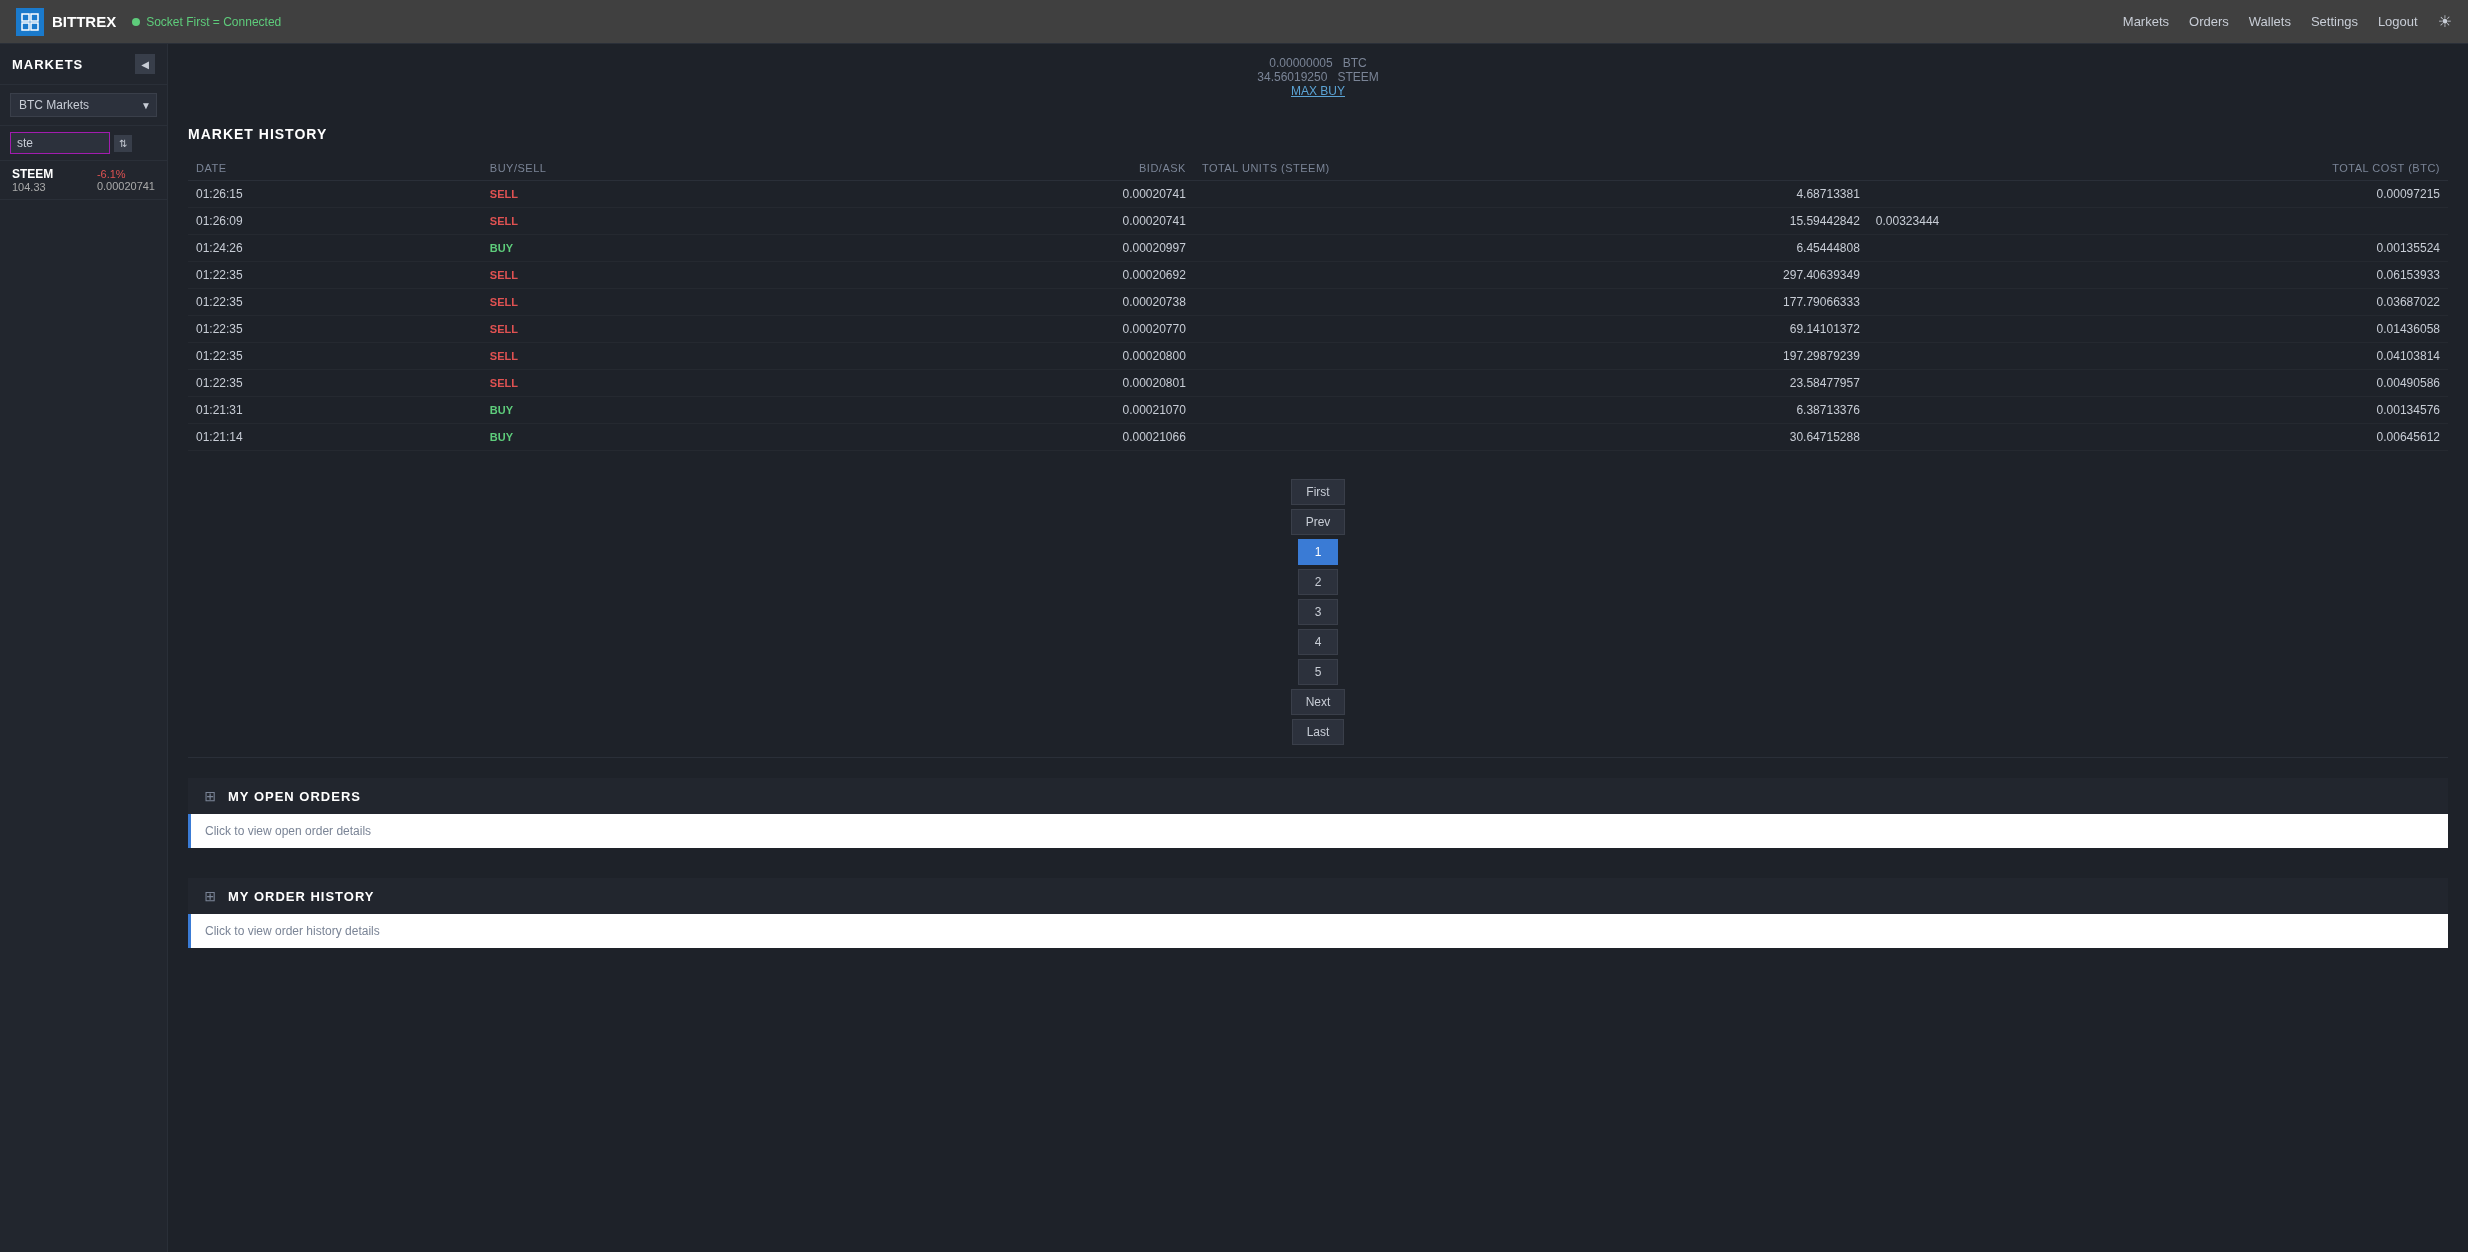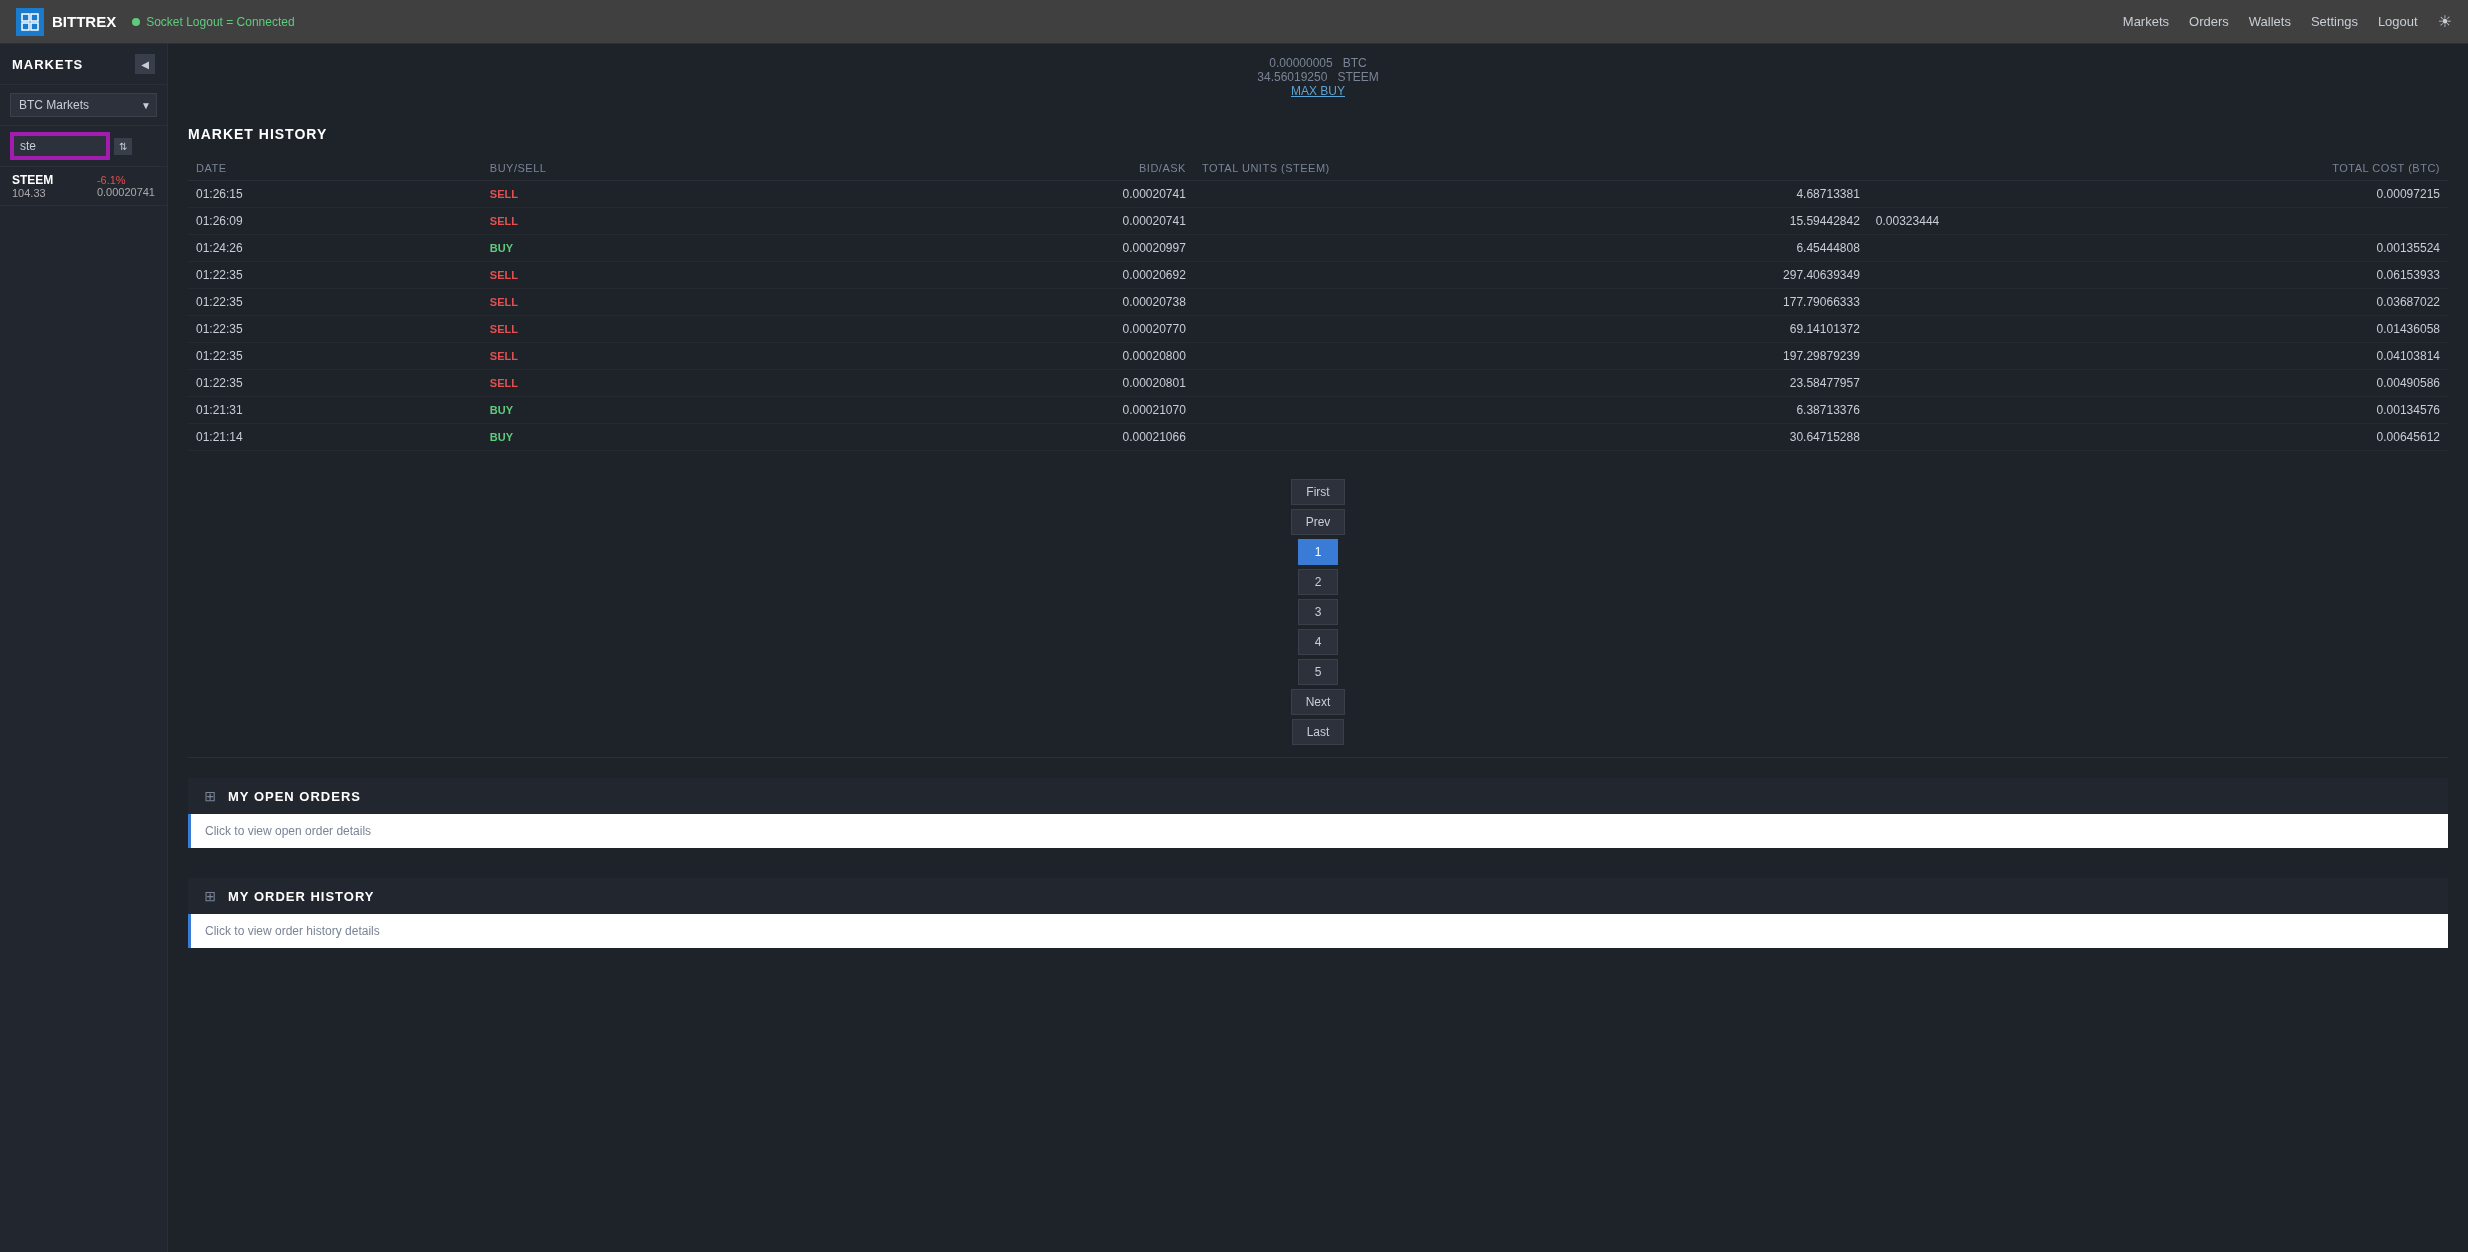--- a/index.html
+++ b/index.html
@@ -144,21 +144,21 @@
     }
     .search-wrapper {
       padding: 6px 10px;
       border-bottom: 1px solid #2a2f38;
       display: flex;
       align-items: center;
       gap: 4px;
     }
     .search-input {
       background: #2c313c;
-      border: 4px solid #a21caf;
+      border: 1px solid #a21caf;
       color: #c8cdd6;
       padding: 3px 6px;
       font-size: 12px;
       width: 100px;
       outline: none;
     }
     .search-sort-btn {
       background: #383e4a;
       border: none;
       color: #c8cdd6;
@@ -316,21 +316,21 @@
           <rect x="1" y="1" width="7" height="7" stroke="#fff" stroke-width="1.5"></rect>
           <rect x="10" y="1" width="7" height="7" stroke="#fff" stroke-width="1.5"></rect>
           <rect x="1" y="10" width="7" height="7" stroke="#fff" stroke-width="1.5"></rect>
           <rect x="10" y="10" width="7" height="7" stroke="#fff" stroke-width="1.5"></rect>
         </svg>
       </div>
       <span>BITTREX</span>
     </div>
     <div class="socket-status">
       <div class="status-dot"></div>
-      <span>Socket Logout = Connected</span>
+      <span>Socket First = Connected</span>
     </div>
   </div>
   <div class="top-nav-right">
     <a class="nav-link">Markets</a>
     <a class="nav-link">Orders</a>
     <a class="nav-link">Wallets</a>
     <a class="nav-link">Settings</a>
     <a class="nav-link">Logout</a>
     <span class="settings-icon">☀</span>
   </div>

